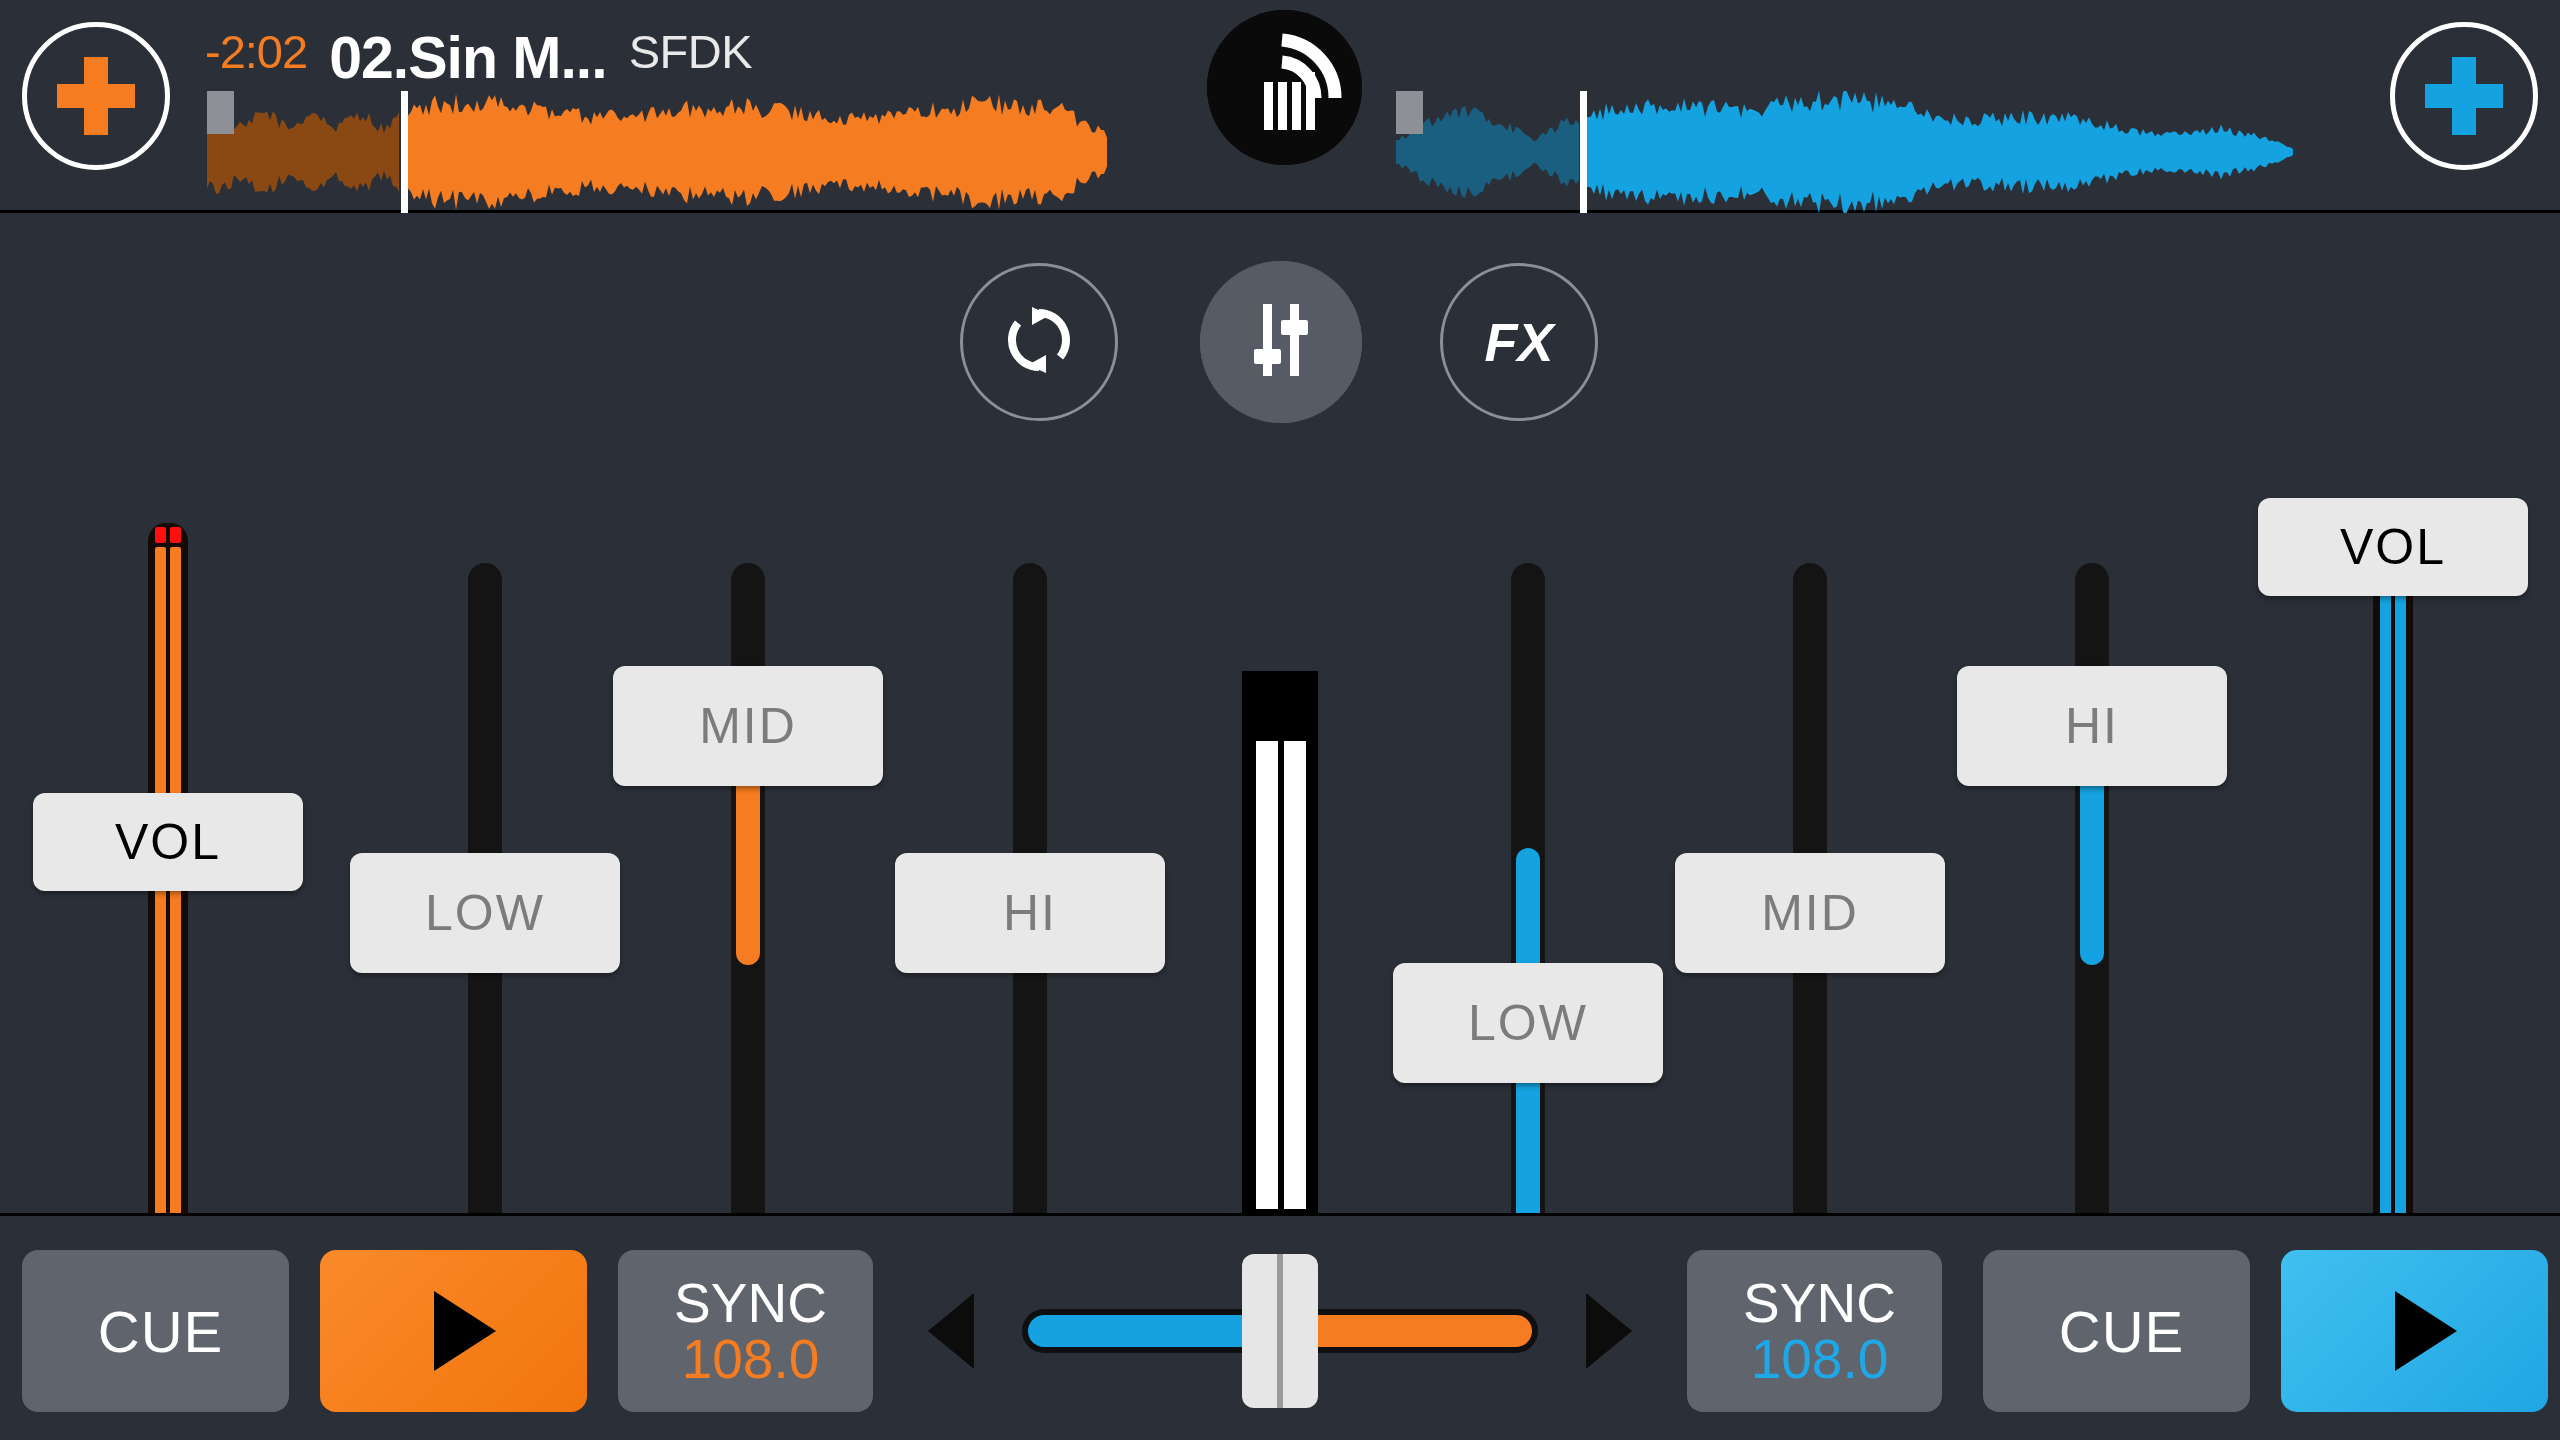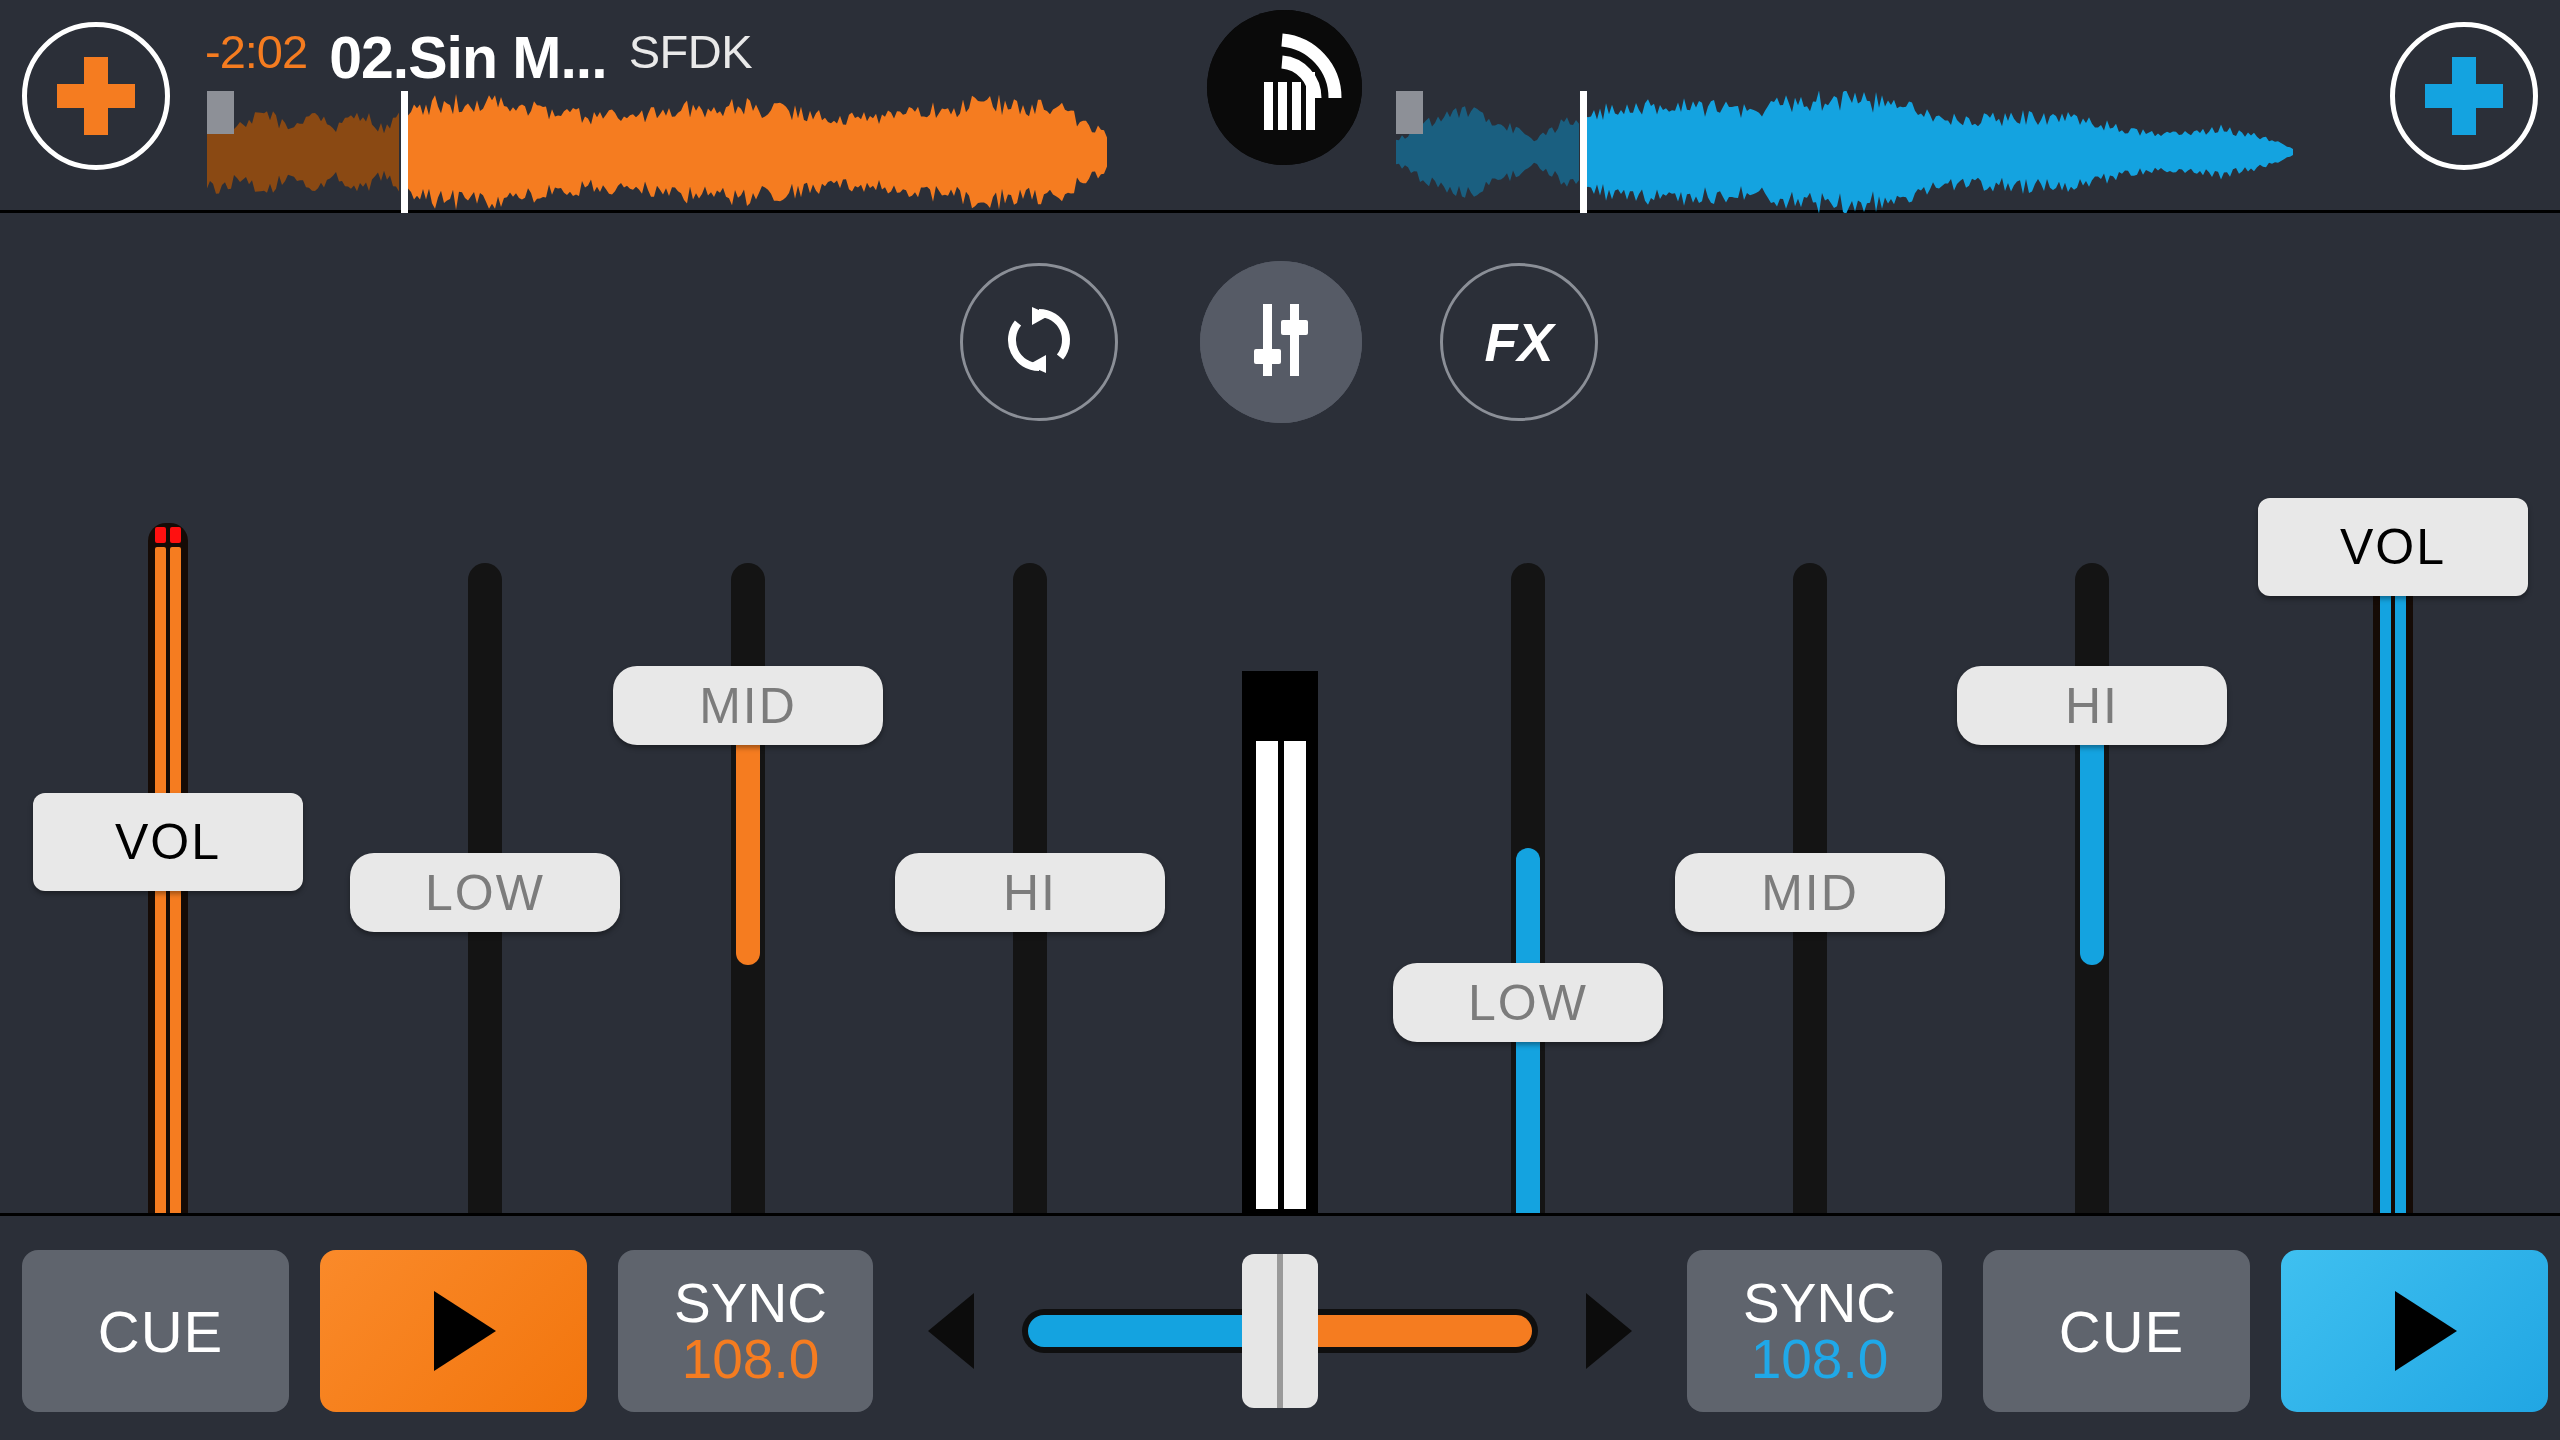--- a/index.html
+++ b/index.html
@@ -92,21 +92,21 @@
     position:absolute; left:50%; transform:translateX(-50%);
     width:34px; border-radius:17px; background:#141414;
     top:0; bottom:0;
   }
   .fader .fill{
     position:absolute; left:50%; transform:translateX(-50%);
     width:24px; border-radius:12px;
   }
   .fader .handle{
     position:absolute; left:50%; transform:translateX(-50%);
-    width:270px; height:79px; border-radius:24px;
+    width:270px; height:120px; border-radius:12px;
     background:#e8e8e8; box-shadow:0 3px 5px rgba(0,0,0,.35);
     display:flex; align-items:center; justify-content:center;
   }
   .fader .handle span{
     font-size:50px; color:#7c7c7c; letter-spacing:2px; font-weight:400;
   }
 
   
   .vu{ position:absolute; }
   .vu .vu-track{

